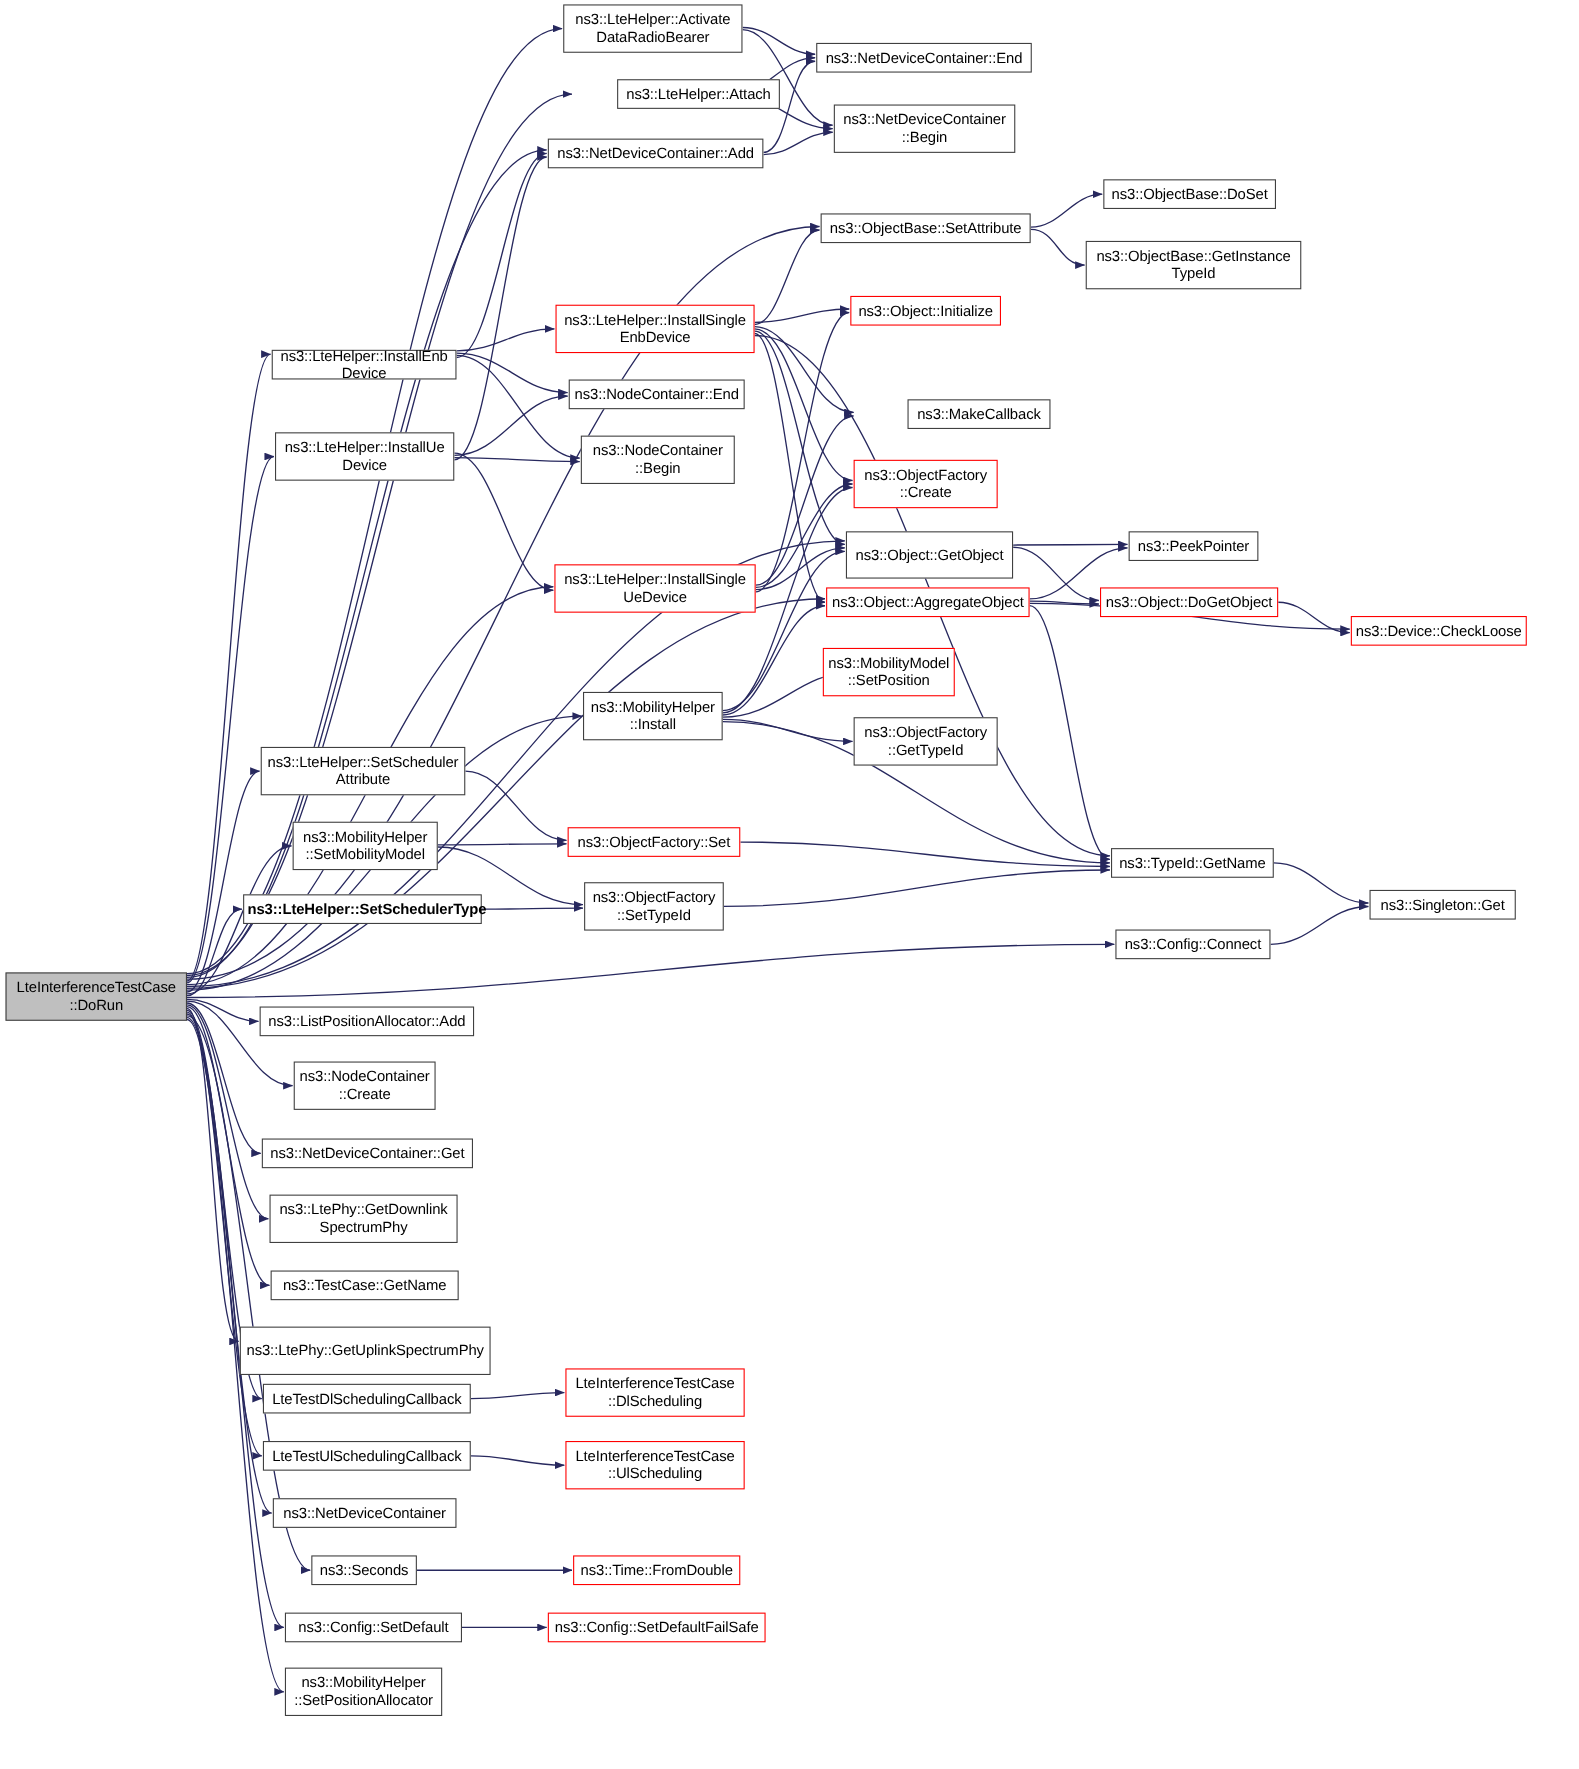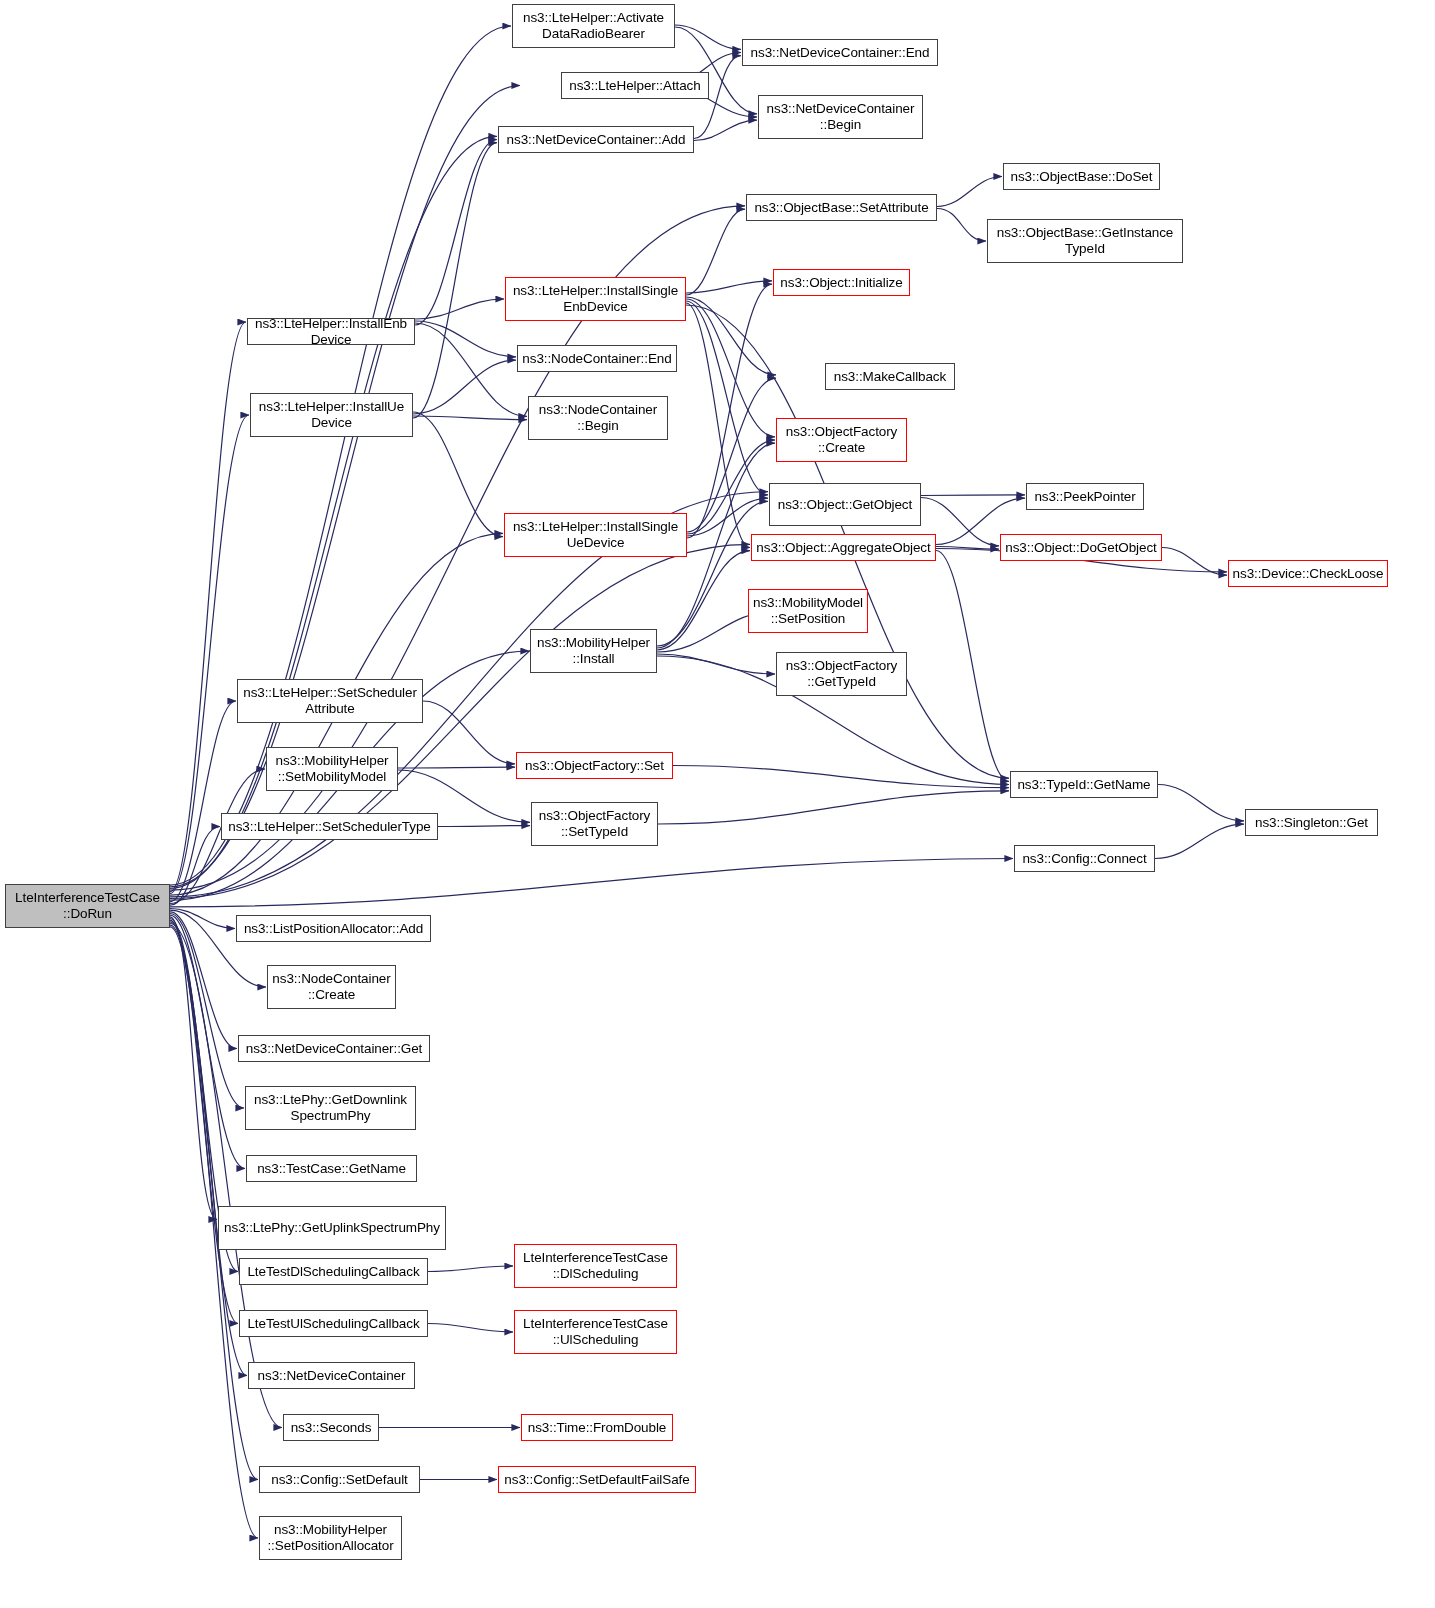--- a/index.html
+++ b/index.html
@@ -163,21 +163,21 @@
       <div class="node" style="left: 530px; top: 629px; width: 127px; height: 44px;"><span>ns3::MobilityHelper
 ::Install</span></div>
       <div class="node" style="left: 776px; top: 652px; width: 131px; height: 44px;"><span>ns3::ObjectFactory
 ::GetTypeId</span></div>
       <div class="node" style="left: 237px; top: 679px; width: 186px; height: 44px;"><span>ns3::LteHelper::SetScheduler
 Attribute</span></div>
       <div class="node" style="left: 266px; top: 747px; width: 132px; height: 44px;"><span>ns3::MobilityHelper
 ::SetMobilityModel</span></div>
       <div class="node red" style="left: 516px; top: 752px; width: 157px; height: 27px;"><span>ns3::ObjectFactory::Set</span></div>
       <div class="node" style="left: 1010px; top: 771px; width: 148px; height: 27px;"><span>ns3::TypeId::GetName</span></div>
-      <div class="node" style="left: 221px; top: 813px; width: 217px; height: 27px;"><span>ns3::LteHelper::SetSchedulerType</span></div>
+      <div class="node" style="left: 221px; top: 813px; width: 217px; height: 27px; font-weight: bold;"><span>ns3::LteHelper::SetSchedulerType</span></div>
       <div class="node" style="left: 531px; top: 802px; width: 127px; height: 44px;"><span>ns3::ObjectFactory
 ::SetTypeId</span></div>
       <div class="node" style="left: 1245px; top: 809px; width: 133px; height: 27px;"><span>ns3::Singleton::Get</span></div>
       <div class="node" style="left: 1014px; top: 845px; width: 141px; height: 27px;"><span>ns3::Config::Connect</span></div>
       <div class="node" style="left: 236px; top: 915px; width: 195px; height: 27px;"><span>ns3::ListPositionAllocator::Add</span></div>
       <div class="node" style="left: 267px; top: 965px; width: 129px; height: 44px;"><span>ns3::NodeContainer
 ::Create</span></div>
       <div class="node" style="left: 238px; top: 1035px; width: 192px; height: 27px;"><span>ns3::NetDeviceContainer::Get</span></div>
       <div class="node" style="left: 245px; top: 1086px; width: 171px; height: 44px;"><span>ns3::LtePhy::GetDownlink
 SpectrumPhy</span></div>

